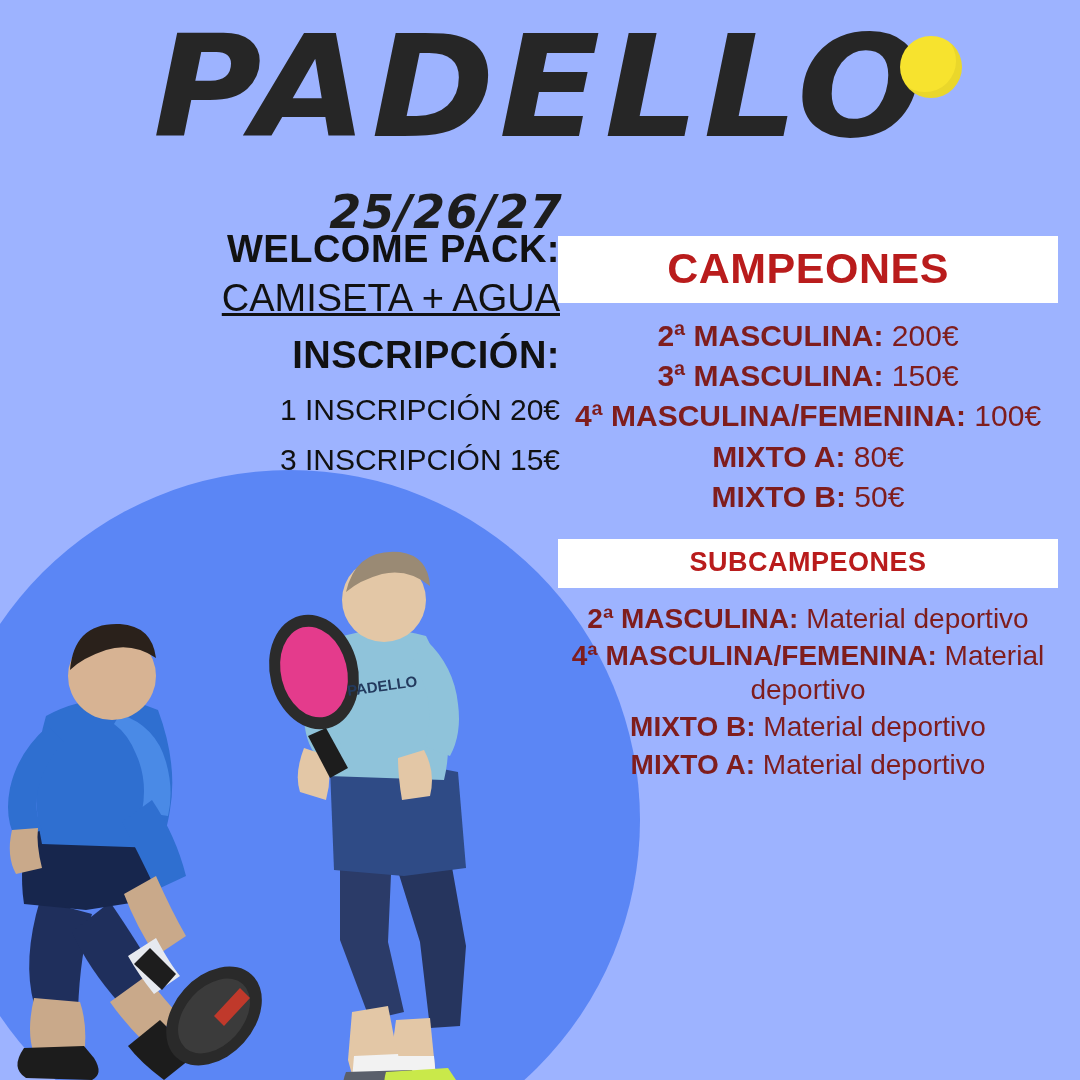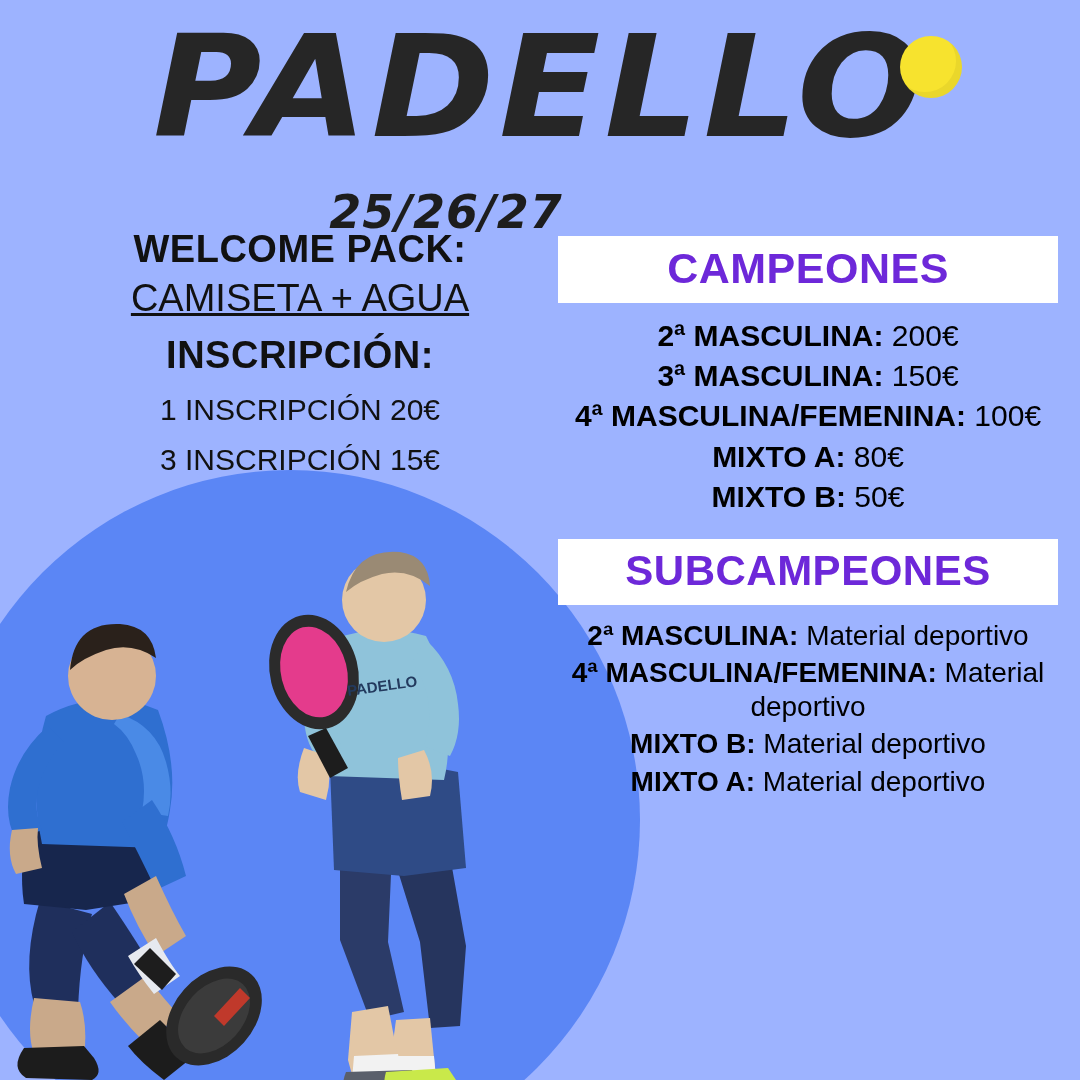--- a/index.html
+++ b/index.html
@@ -74,21 +74,21 @@
     color: #1d1d1d;
     letter-spacing: 1px;
   }
 
   
   .left-info {
     position: absolute;
     left: 40px;
     top: 228px;
     width: 520px;
-    text-align: center;
+    text-align: right;
     color: #111;
   }
   .left-info .head {
     font-size: 38px;
     font-weight: bold;
     letter-spacing: 0.5px;
     margin: 0 0 6px 0;
   }
   .left-info .sub {
     font-size: 38px;
@@ -109,39 +109,39 @@
     text-align: center;
   }
   .banner {
     background: #ffffff;
     padding: 8px 10px 10px 10px;
     margin-bottom: 14px;
   }
   .banner span {
     font-size: 43px;
     font-weight: bold;
-    color: #6d28d9;
+    color: #b91c1c;
     letter-spacing: 0.5px;
   }
   .prize-list {
     margin: 0 0 24px 0;
     padding: 0;
     list-style: none;
   }
   .prize-list li {
     font-size: 30px;
-    color: #000000;
+    color: #7f1d1d;
     line-height: 1.24;
     margin: 3px 0;
   }
   .prize-list li b {
     font-weight: bold;
   }
   .section-2 .banner span {
-    font-size: 42px;
+    font-size: 27px;
     margin-top: 28px;
   }
   .section-2 .prize-list li {
     font-size: 28px;
     line-height: 1.22;
   }
 
   
   .players {
     position: absolute;

